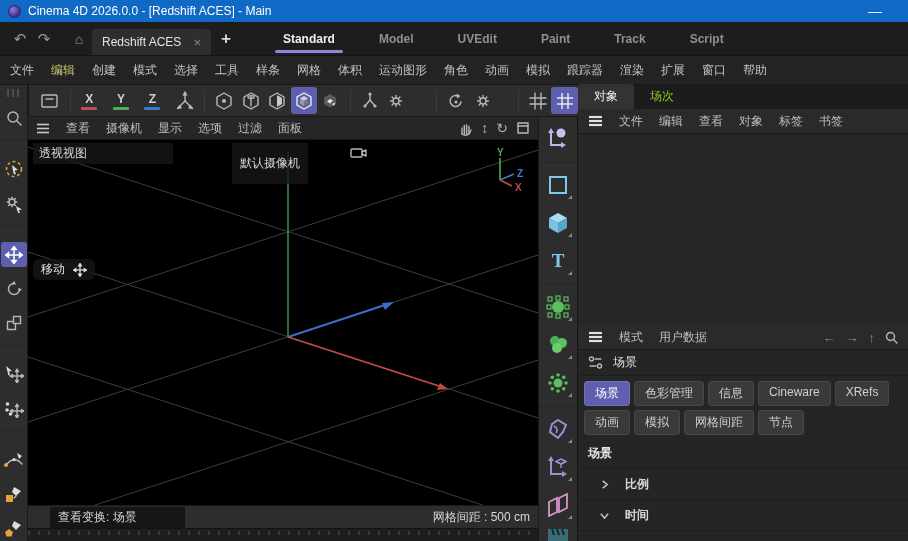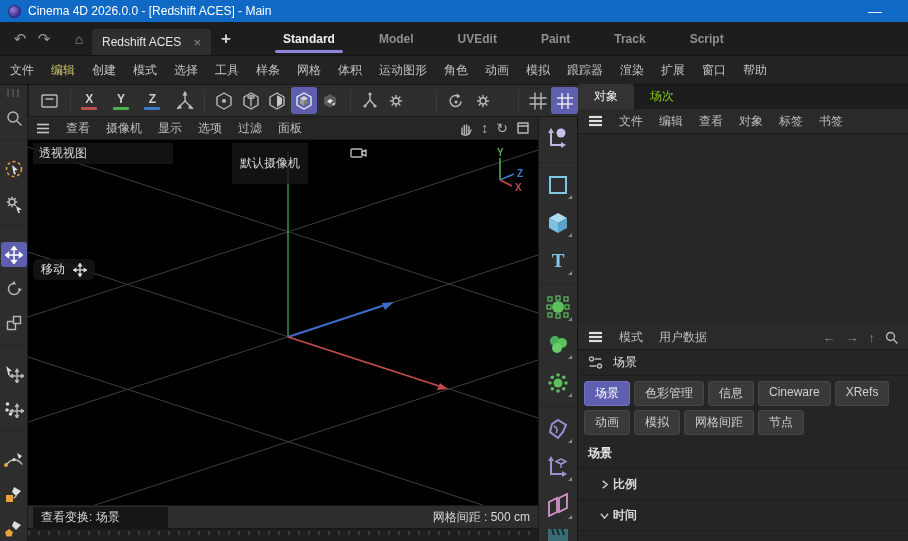--- a/index.html
+++ b/index.html
@@ -50,21 +50,21 @@
   
   .vp { position:absolute; left:28px; top:117px; width:510px; height:424px; background:#2a2a2a; }
   .vpmenu { height:23px; background:#262626; display:flex; align-items:center; gap:16px; padding:0 8px; border-bottom:1px solid #191919; color:#bdbdbd; }
   .vpmenu .ric { margin-left:auto; display:flex; gap:8px; align-items:center; color:#b0b0b0; }
   .canvas { position:relative; height:365px; background:#000000; overflow:hidden; }
   .viewlabel { position:absolute; left:5px; top:3px; width:140px; background:#161616cc; color:#d6d6d6; padding:2px 6px; }
   .camlabel { position:absolute; left:204px; top:3px; background:#161616cc; color:#d6d6d6; padding:12px 8px; display:flex; gap:10px; align-items:center; }
   .toolhint { position:absolute; left:5px; top:119px; background:#161616cc; color:#e0e0e0; padding:2px 8px; display:flex; gap:8px; align-items:center;border-radius:6px; }
   .gizmo { position:absolute; right:12px; top:6px; }
   .vpstatus { height:23px; background:#2d2d2d; border-top:1px solid #191919; display:flex; align-items:center; }
-  .vstL { background:#161616; color:#d8d8d8; padding:2px 8px; margin-left:5px; width:135px; }
+  .vstL { background:#161616; color:#d8d8d8; padding:2px 8px; margin-left:22px; width:135px; }
   .vstR { margin-left:auto; margin-right:8px; color:#d8d8d8;padding-left:26px; }
   .vpruler { height:13px; background:#1e1e1e; border-top:1px solid #141414; background-image:repeating-linear-gradient(90deg,#3a3a3a 0 2px,transparent 2px 10px); background-size:100% 4px; background-repeat:no-repeat; background-position:0 2px; }
 
   
   .midtools { position:absolute; left:538px; top:117px; width:40px; height:424px; background:#2d2d2d; border-left:1px solid #1a1a1a; border-right:1px solid #151515; display:flex; flex-direction:column; align-items:center; }
   .mt { position:relative; width:32px; height:32px; margin-top:6px; }
   .mt .fly { position:absolute; right:2px; bottom:2px; width:0; height:0; border-left:4px solid transparent; border-bottom:4px solid #8a8a8a; }
   .mtsep { width:100%; height:1px; background:#242424; margin-top:7px; }
   .bigT { font-size:19px; font-weight:bold; color:#82c7e8; font-family:"Liberation Serif","DejaVu Serif",serif; }
 
@@ -74,21 +74,21 @@
   .ptab { padding:4px 16px; color:#84cc16; }
   .ptab.active { background:#333; color:#f0f0f0; border-radius:3px 3px 0 0; }
   .pmenu { height:25px; background:#2a2a2a; display:flex; align-items:center; gap:16px; padding:0 10px; border-bottom:1px solid #1a1a1a; color:#bdbdbd; }
   .ombody { height:191px; background:#272727; }
   .ammenu .nav { margin-left:auto; display:flex; gap:10px; align-items:center; color:#8f8f8f; font-size:13px; }
   .objrow { height:26px; display:flex; align-items:center; gap:9px; padding:0 10px; color:#e0e0e0; border-bottom:1px solid #1e1e1e; }
   .tabbtns { padding:5px 6px 2px; display:flex; flex-wrap:wrap; gap:4px; }
   .tbtn { background:#3a3a3a; border:1px solid #474747; border-radius:3px; padding:3px 10px; color:#cfcfcf; white-space:nowrap; }
   .tbtn.selp { background:#5e5fae; border-color:#7070c0; color:#fff; }
   .amhead { padding:8px 10px 6px; color:#e6e6e6; font-weight:bold; border-bottom:1px solid #1d1d1d; }
-  .secrow { display:flex; align-items:center; gap:4px; padding:7px 10px 6px 22px; color:#d8d8d8; font-weight:bold; border-bottom:1px solid #1d1d1d; }
+  .secrow { display:flex; align-items:center; gap:16px; padding:7px 10px 6px 22px; color:#d8d8d8; font-weight:bold; border-bottom:1px solid #1d1d1d; }
   .chev { width:9px; height:9px; }
 </style>
 </head>
 <body>
 
 <div id="app">
 
   <div class="titlebar">
     <span class="applogo"></span>
     <span>Cinema 4D 2026.0.0 - [Redshift ACES] - Main</span>

